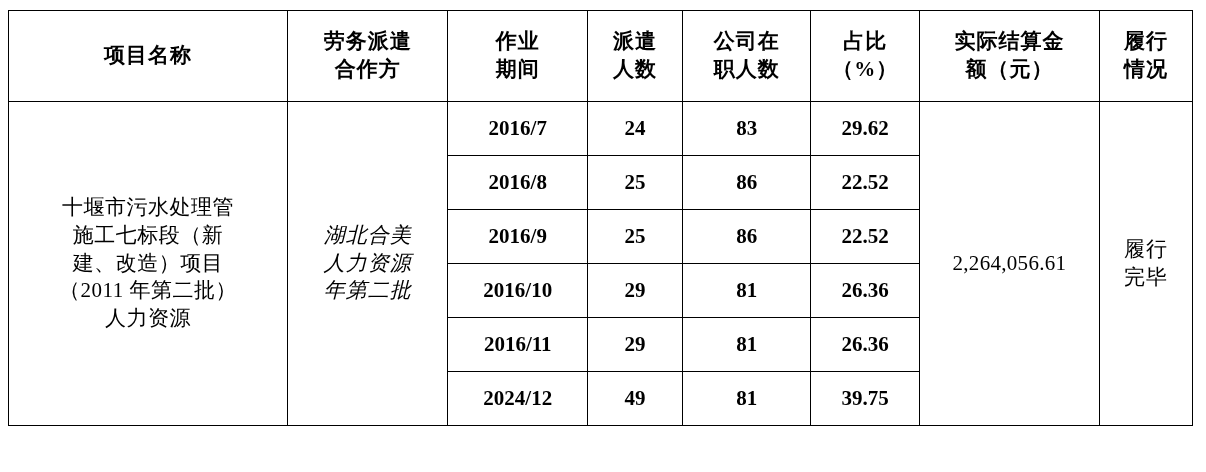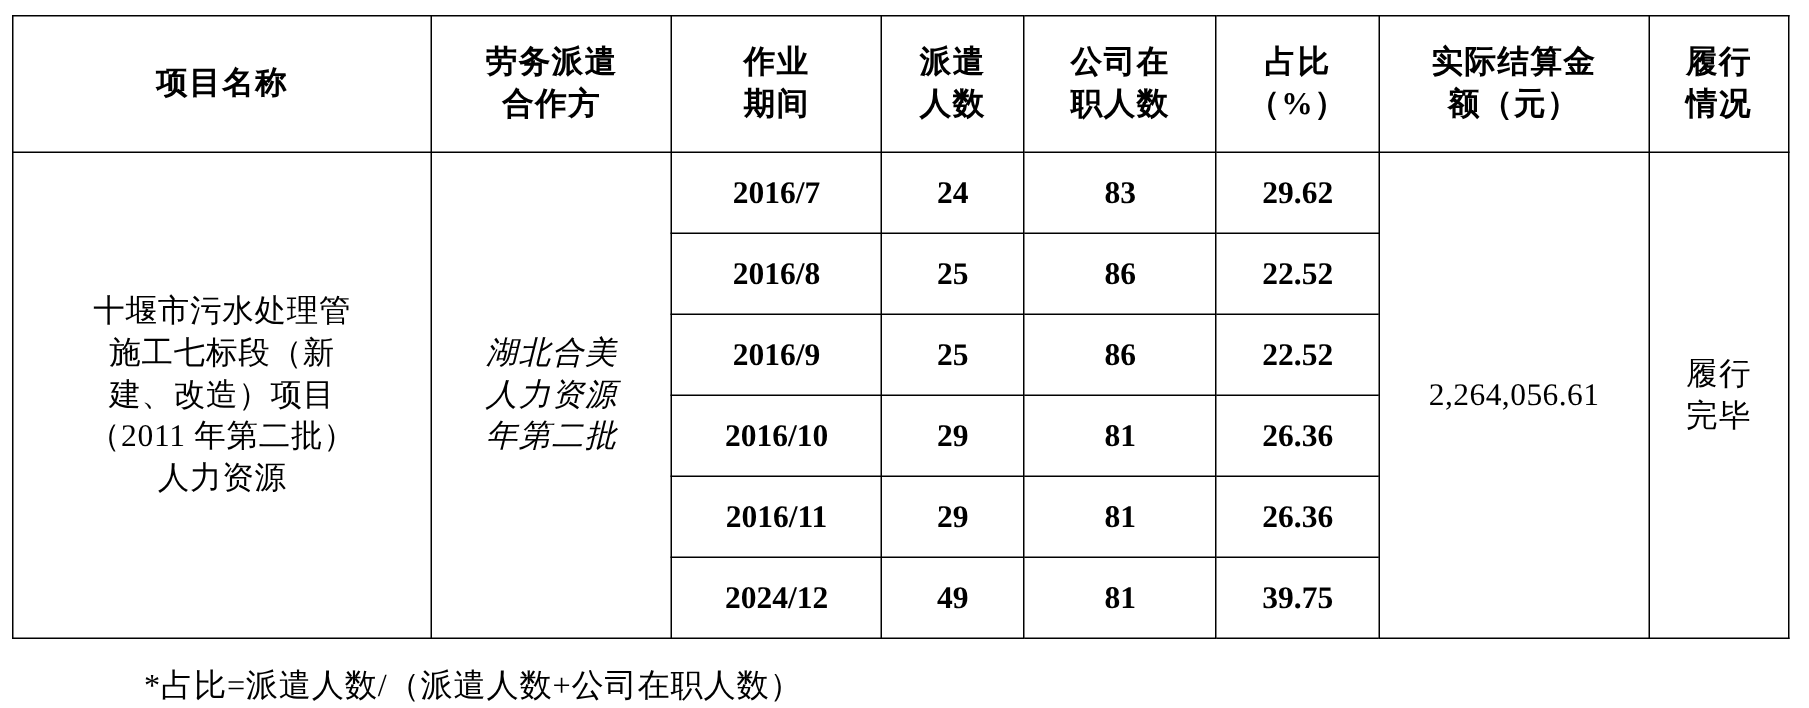--- a/index.html
+++ b/index.html
@@ -183,15 +183,14 @@
 
       <tr>
         <td class="num-cell">2024/12</td>
         <td class="num-cell">49</td>
         <td class="num-cell">81</td>
         <td class="num-cell">39.75</td>
       </tr>
     </tbody>
   </table>
 
-  <div class="footnote">*占比=派遣人数/（派遣人数+公司在职人数）</div>
 
 </div>
 
 </body></html>

